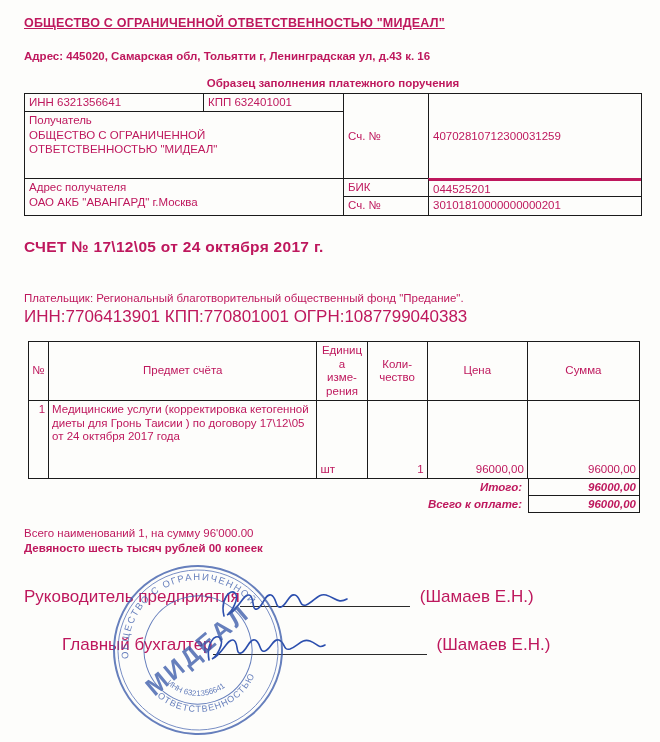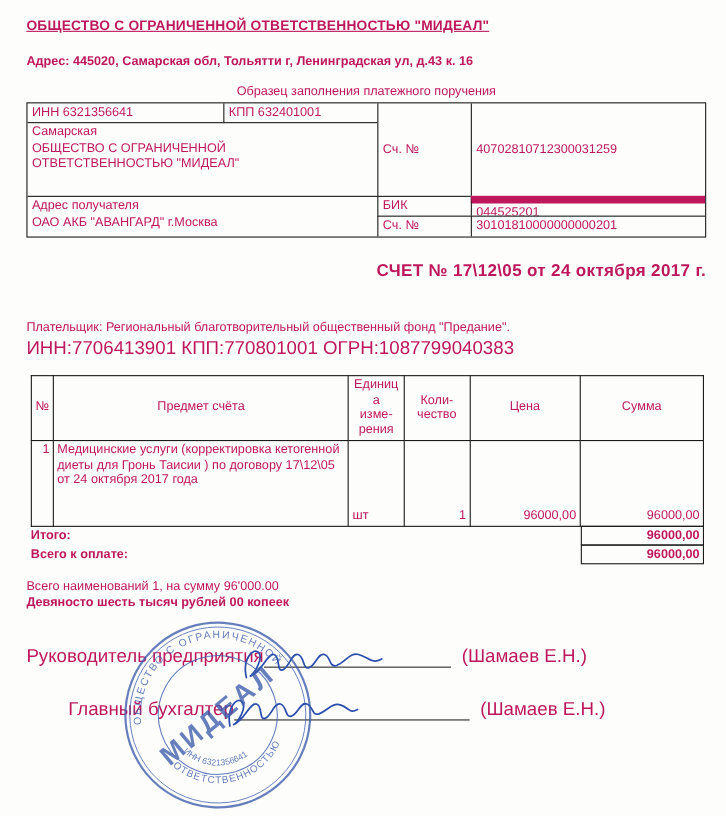--- a/index.html
+++ b/index.html
@@ -7,57 +7,57 @@
   html, body { margin: 0; padding: 0; background: #9a9a9a; }
   .page {
     width: 660px; height: 742px; background: #fdfdfb; position: relative;
     overflow: hidden; margin: 0 auto;
     font-family: "Liberation Sans", sans-serif; color: #be185d;
   }
   .content { padding: 16px 18px 0 24px; }
 
   .company-title { font-size: 12.5px; font-weight: 700; text-decoration: underline; letter-spacing: .2px; }
   .address { margin-top: 20px; font-size: 11.5px; font-weight: 700; }
-  .sample-title { margin-top: 15px; width: 618px; text-align: center; font-size: 11.5px; font-weight: 400; }
+  .sample-title { margin-top: 15px; width: 618px; text-align: center; font-size: 11.5px; font-weight: 700; }
 
   .bank-table {
     margin-top: 4px; width: 618px; display: grid;
     grid-template-columns: 178px 140px 85px 1fr;
     grid-template-rows: 18px 66px 18px 19px;
     border: 1px solid #1b1b1b; font-size: 11.5px; line-height: 14.5px;
   }
   .bt { padding: 1px 4px; overflow: hidden; }
   .bt-inn  { grid-area: 1/1/2/2; border-bottom: 1px solid #1b1b1b; }
   .bt-kpp  { grid-area: 1/2/2/3; border-left: 1px solid #1b1b1b; border-bottom: 1px solid #1b1b1b; }
   .bt-recipient { grid-area: 2/1/3/3; }
   .bt-acc-label { grid-area: 1/3/3/4; border-left: 1px solid #1b1b1b; display: flex; align-items: center; }
   .bt-acc-value { grid-area: 1/4/3/5; border-left: 1px solid #1b1b1b; display: flex; align-items: center; }
   .bt-bank { grid-area: 3/1/5/3; border-top: 1px solid #1b1b1b; }
   .bt-bik-label  { grid-area: 3/3/4/4; border-left: 1px solid #1b1b1b; border-top: 1px solid #1b1b1b; }
-  .bt-bik-value  { grid-area: 3/4/4/5; border-left: 1px solid #1b1b1b; border-top: 7px solid #be185d; }
+  .bt-bik-value  { grid-area: 3/4/4/5; border-left: 1px solid #1b1b1b; border-top: 3px solid #be185d; }
   .bt-corr-label { grid-area: 4/3/5/4; border-left: 1px solid #1b1b1b; border-top: 1px solid #1b1b1b; }
   .bt-corr-value { grid-area: 4/4/5/5; border-left: 1px solid #1b1b1b; border-top: 1px solid #1b1b1b; }
   .pre { white-space: pre-line; }
 
-  .invoice-title { margin-top: 22px; width: 618px; text-align: right; font-size: 15.5px; font-weight: 700; letter-spacing: .3px; }
+  .invoice-title { margin-top: 22px; width: 618px; text-align: left; font-size: 15.5px; font-weight: 700; letter-spacing: .3px; }
 
   .payer-line { margin-top: 36px; font-size: 11.5px; }
   .payer-ids  { margin-top: 3px;  font-size: 17px; }
 
   table.items { border-collapse: collapse; table-layout: fixed; width: 612px; margin: 14px 0 0 4px; font-size: 11.5px; }
   .items th, .items td { border: 1px solid #1b1b1b; padding: 2px 3px; line-height: 13.5px; }
   .items th { font-weight: 400; text-align: center; vertical-align: middle; white-space: pre-line; }
   .items tbody tr { height: 78px; }
   td.c-num { text-align: right; vertical-align: top; }
   td.c-subject { vertical-align: top; }
   td.c-unit { vertical-align: bottom; text-align: left; }
   td.c-qty, td.c-price, td.c-sum { vertical-align: bottom; text-align: right; }
 
   .totals { width: 612px; margin-left: 4px; font-size: 11.5px; font-weight: 700; }
-  .totals-row { display: flex; justify-content: space-between; height: 17px; }
+  .totals-row { display: flex; justify-content: flex-end; height: 17px; font-style: italic; }
   .totals-label { line-height: 17px; padding-right: 6px; }
   .totals-value { width: 112px; height: 18px; margin-top: -1px; border: 1px solid #1b1b1b; text-align: right; padding: 1px 3px 0; line-height: 15px; }
 
   .note-line { margin-top: 14px; font-size: 11.5px; }
   .amount-words { margin-top: 3px; font-size: 11.5px; font-weight: 700; }
 
   .sig-row { display: flex; align-items: flex-end; margin-top: 33px; font-size: 17px; }
   .sig-row.second { margin-top: 28px; padding-left: 38px; }
   .sig-line { border-bottom: 1px solid #2a2a2a; height: 13px; }
   .sig-line.director { width: 170px; }
@@ -75,21 +75,21 @@
   <div class="content">
 
     <div class="company-title">ОБЩЕСТВО С ОГРАНИЧЕННОЙ ОТВЕТСТВЕННОСТЬЮ "МИДЕАЛ"</div>
     <div class="address">Адрес: 445020, Самарская обл, Тольятти г, Ленинградская ул, д.43 к. 16</div>
     <div class="sample-title">Образец заполнения платежного поручения</div>
 
     <div class="bank-table">
       <div class="bt bt-inn">ИНН 6321356641</div>
       <div class="bt bt-kpp">КПП 632401001</div>
       <div class="bt bt-recipient">
-        <div>Самарская</div>
+        <div>Получатель</div>
         <div class="pre">ОБЩЕСТВО С ОГРАНИЧЕННОЙ
 ОТВЕТСТВЕННОСТЬЮ "МИДЕАЛ"</div>
       </div>
       <div class="bt bt-acc-label">Сч. №</div>
       <div class="bt bt-acc-value">40702810712300031259</div>
       <div class="bt bt-bank">
         <div>Адрес получателя</div>
         <div>ОАО АКБ "АВАНГАРД" г.Москва</div>
       </div>
       <div class="bt bt-bik-label">БИК</div>

